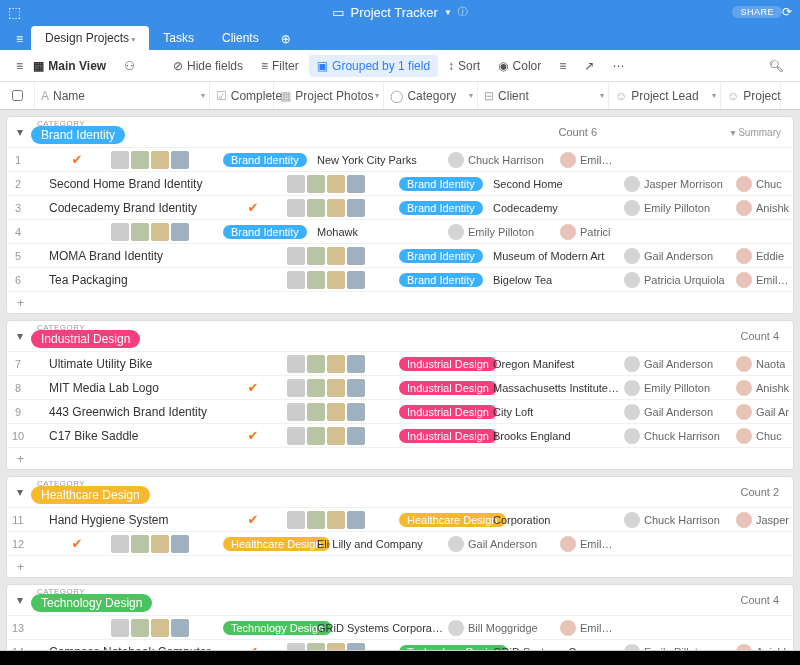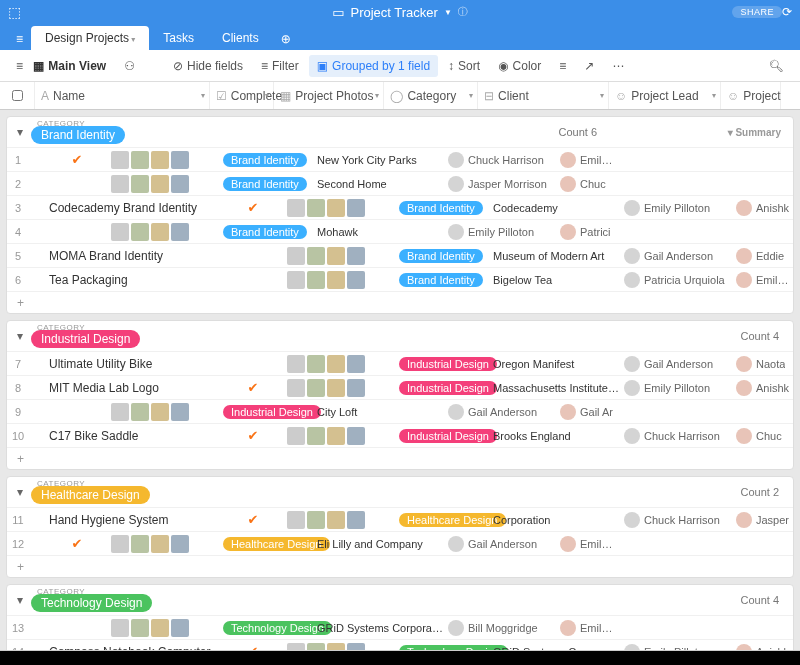--- a/index.html
+++ b/index.html
@@ -159,21 +159,21 @@
 </div>
 
 <div class="groups-wrap" id="groups-mount">
     <div class="group">
       <div class="group-header">
         <span style="width:14px;text-align:center;color:#666;">▾</span>
         <span class="group-label">CATEGORY</span>
         <span class="group-pill" style="background:#3bb0ff">Brand Identity</span>
         <span class="group-count">Count 6</span>
         <span style="width:64px"></span>
-        <span style="width:110px;text-align:right;font-weight:bold;"><span class="summary-label">▾ Summary</span></span>
+        <span style="width:110px;text-align:right;"><span class="summary-label">▾ Summary</span></span>
       </div>
       <div class="row">
         <div class="num">1</div>
         <div class="exp"></div>
         <div class="complete">✔</div>
         <div class="photos">
           <span class="thumb"></span>
           <span class="thumb"></span>
           <span class="thumb"></span>
           <span class="thumb"></span>
@@ -185,20 +185,21 @@
           <span class="lead-name">Chuck Harrison</span>
         </div>
         <div class="team">
           <span class="avatar f"></span>
           <span class="lead-name">Emily P</span>
         </div>
       </div>
       <div class="row">
         <div class="num">2</div>
         <div class="exp"></div>
+        <div class="name">Second Home Brand Identity</div>
         <div class="complete"></div>
         <div class="photos">
           <span class="thumb"></span>
           <span class="thumb"></span>
           <span class="thumb"></span>
           <span class="thumb"></span>
         </div>
         <div class="category"><span class="cat-pill" style="background:#3bb0ff">Brand Identity</span></div>
         <div class="client">Second Home</div>
         <div class="lead">
@@ -346,20 +347,21 @@
           <span class="lead-name">Emily Pilloton</span>
         </div>
         <div class="team">
           <span class="avatar f"></span>
           <span class="lead-name">Anishk</span>
         </div>
       </div>
       <div class="row">
         <div class="num">9</div>
         <div class="exp"></div>
+        <div class="name">443 Greenwich Brand Identity</div>
         <div class="complete"></div>
         <div class="photos">
           <span class="thumb"></span>
           <span class="thumb"></span>
           <span class="thumb"></span>
           <span class="thumb"></span>
         </div>
         <div class="category"><span class="cat-pill" style="background:#f43f7a">Industrial Design</span></div>
         <div class="client">City Loft</div>
         <div class="lead">

